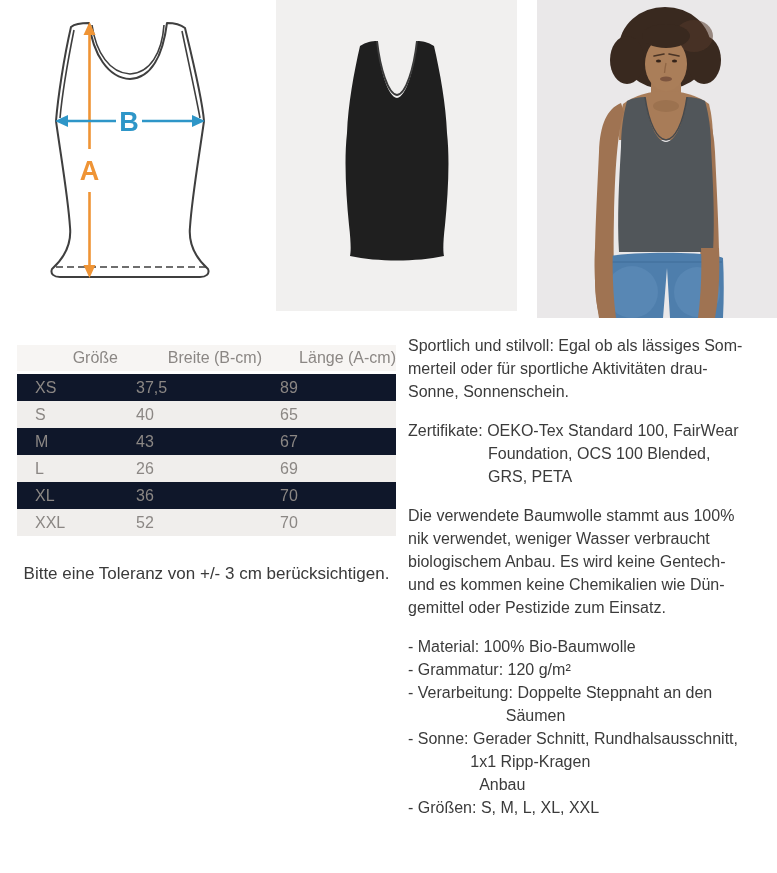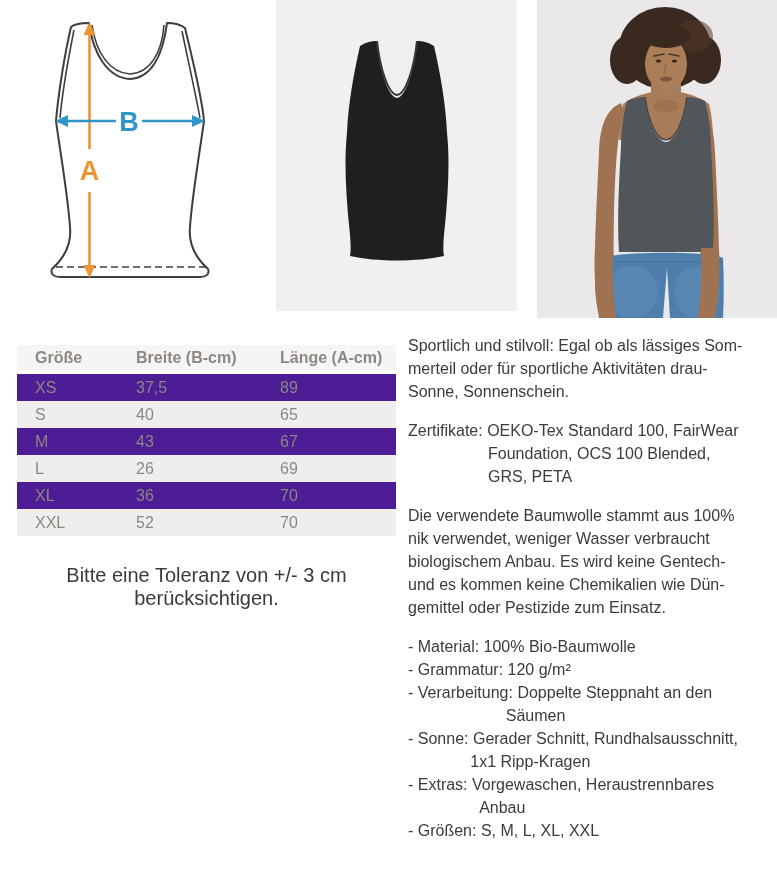--- a/index.html
+++ b/index.html
@@ -16,30 +16,30 @@
   .photo-model { position:absolute; left:537px; top:0; width:240px; height:318px; }
   .photo-flat svg, .photo-model svg, .diagram-wrap svg { display:block; width:100%; height:100%; }
 
   
   .size-table {
     position:absolute; left:17px; top:345px; width:379px;
     border-collapse:separate; border-spacing:0;
     font-size:16px; color:#8b8784; table-layout:fixed;
   }
   .size-table th {
-    background:#f7f5f3; font-weight:700; text-align:left;
+    background:#f7f5f3; font-weight:400; text-align:right;
     padding:4px 0 4px 18px; height:27px; border-bottom:3px solid #ffffff;
   }
   .size-table td { padding:3px 0 3px 18px; height:27px; }
-  .size-table tr.row-odd  td { background:#4c1d95; }
+  .size-table tr.row-odd  td { background:#0f172a; }
   .size-table tr.row-even td { background:#f0eeec; }
 
   .tolerance-note {
     position:absolute; left:17px; top:564px; width:379px;
-    text-align:center; font-size:20px; color:#3a3a3a;
+    text-align:center; font-size:17px; color:#3a3a3a;
   }
 
   
   .description {
     position:absolute; left:408px; top:334px; width:368px;
     font-size:16px; line-height:23px; color:#3b3b3b;
   }
   .desc-p { margin:0 0 16px 0; }
   .desc-line { white-space:pre-wrap; }
 
@@ -223,17 +223,16 @@
     <div class="desc-line">und es kommen keine Chemikalien wie Dün-</div>
     <div class="desc-line">gemittel oder Pestizide zum Einsatz.</div>
   </div>
   <div class="desc-p">
     <div class="desc-line">- Material: 100% Bio-Baumwolle</div>
     <div class="desc-line">- Grammatur: 120 g/m²</div>
     <div class="desc-line">- Verarbeitung: Doppelte Steppnaht an den</div>
     <div class="desc-line">                      Säumen</div>
     <div class="desc-line">- Sonne: Gerader Schnitt, Rundhalsausschnitt,</div>
     <div class="desc-line">              1x1 Ripp-Kragen</div>
-    <div class="desc-line">- Extras: Vorgewaschen, Heraustrennbares</div>
     <div class="desc-line">                Anbau</div>
     <div class="desc-line">- Größen: S, M, L, XL, XXL</div>
   </div>
 </div>
 
 </body></html>

